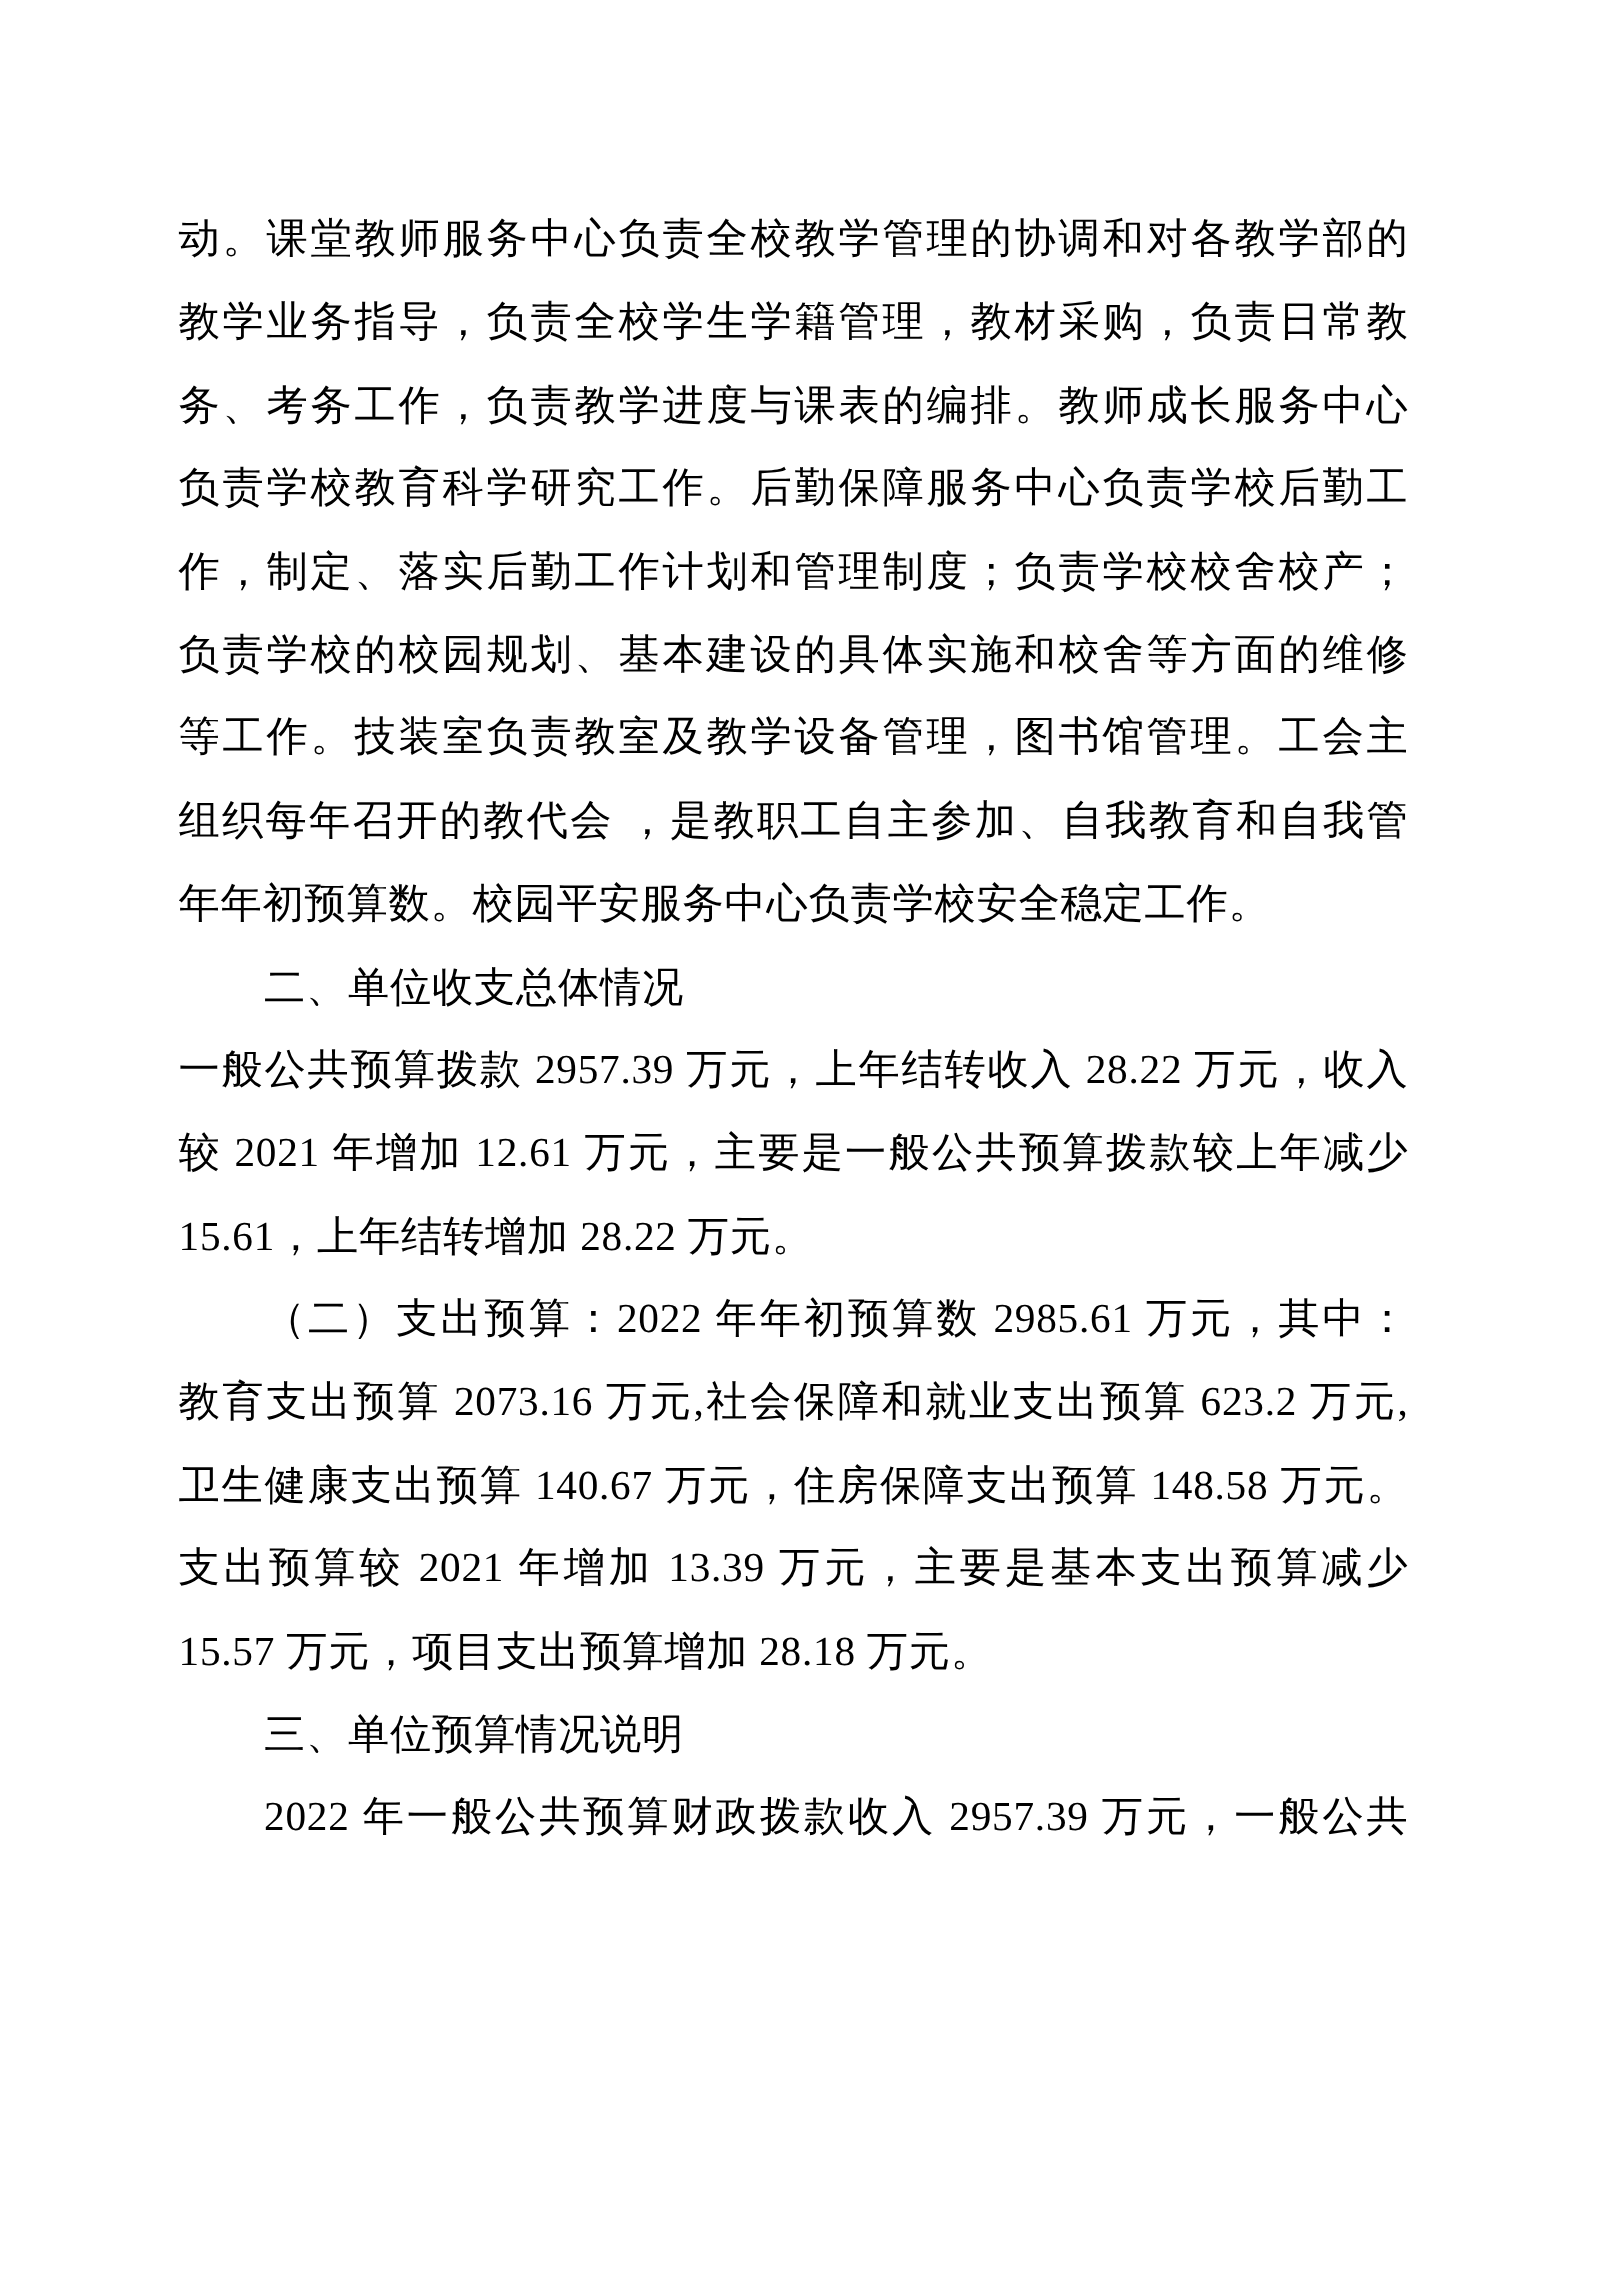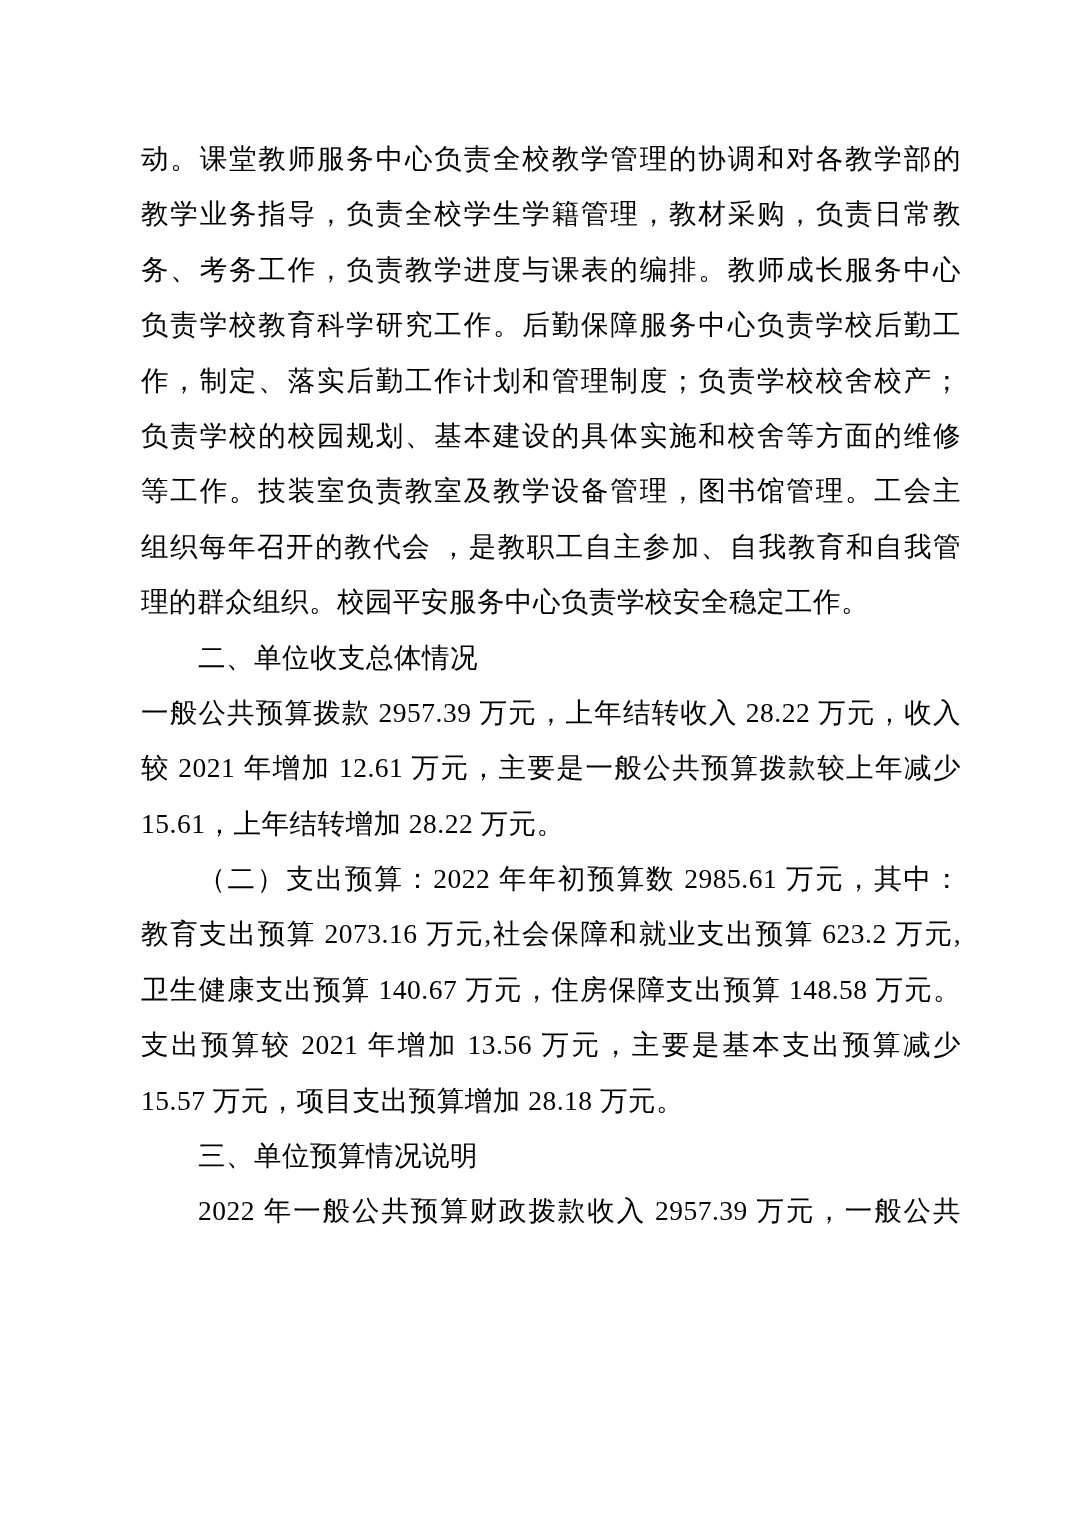--- a/index.html
+++ b/index.html
@@ -12,21 +12,21 @@
   }
   .page {
     position: relative;
     width: 1074px;
     height: 1520px;
     background: #ffffff;
     overflow: hidden;
   }
   .text-block {
     position: absolute;
-    left: 141px;
+    left: 119px;
     top: 131px;
     width: 820px;
   }
   .line {
     font-size: 27.5px;
     line-height: 55.4px;
     height: 55.4px;
     text-align: left;
     letter-spacing: 0.5px;
     white-space: nowrap;
@@ -49,32 +49,32 @@
   <div class="text-block">
 
     <div class="line j">动。课堂教师服务中心负责全校教学管理的协调和对各教学部的</div>
     <div class="line j">教学业务指导，负责全校学生学籍管理，教材采购，负责日常教</div>
     <div class="line j">务、考务工作，负责教学进度与课表的编排。教师成长服务中心</div>
     <div class="line j">负责学校教育科学研究工作。后勤保障服务中心负责学校后勤工</div>
     <div class="line j">作，制定、落实后勤工作计划和管理制度；负责学校校舍校产；</div>
     <div class="line j">负责学校的校园规划、基本建设的具体实施和校舍等方面的维修</div>
     <div class="line j">等工作。技装室负责教室及教学设备管理，图书馆管理。工会主</div>
     <div class="line j">组织每年召开的教代会 ，是教职工自主参加、自我教育和自我管</div>
-    <div class="line">理的群众组织。校园平安服务中心负责学校安全稳定工作。</div>
+    <div class="line">年年初预算数。校园平安服务中心负责学校安全稳定工作。</div>
 
     <div class="line indent">二、单位收支总体情况</div>
 
     <div class="line j">一般公共预算拨款 2957.39 万元，上年结转收入 28.22 万元，收入</div>
     <div class="line j">较 2021 年增加 12.61 万元，主要是一般公共预算拨款较上年减少</div>
     <div class="line">15.61，上年结转增加 28.22 万元。</div>
 
     <div class="line j indent">（二）支出预算：2022 年年初预算数 2985.61 万元，其中：</div>
     <div class="line j">教育支出预算 2073.16 万元,社会保障和就业支出预算 623.2 万元,</div>
     <div class="line j">卫生健康支出预算 140.67 万元，住房保障支出预算 148.58 万元。</div>
-    <div class="line j">支出预算较 2021 年增加 13.56 万元，主要是基本支出预算减少</div>
+    <div class="line j">支出预算较 2021 年增加 13.39 万元，主要是基本支出预算减少</div>
     <div class="line">15.57 万元，项目支出预算增加 28.18 万元。</div>
 
     <div class="line indent">三、单位预算情况说明</div>
 
     <div class="line j indent">2022 年一般公共预算财政拨款收入 2957.39 万元，一般公共</div>
 
   </div>
 </div>
 
 </body></html>

